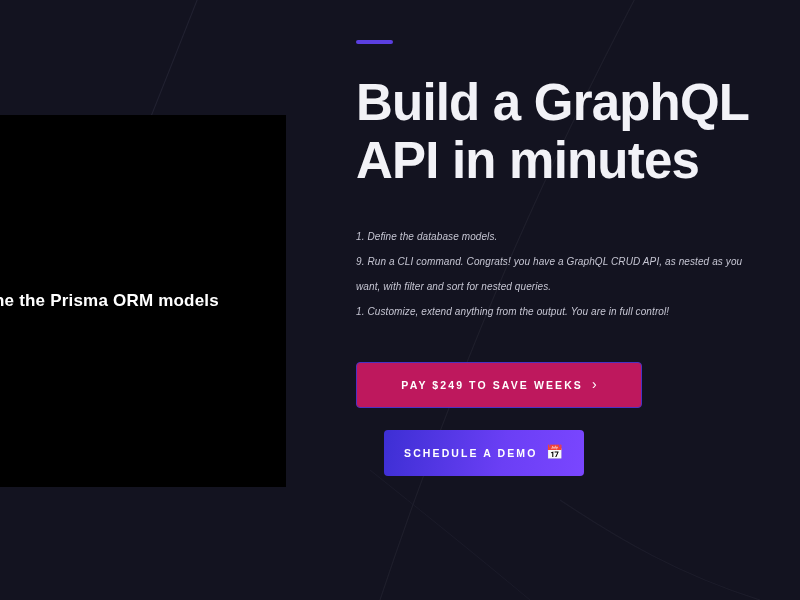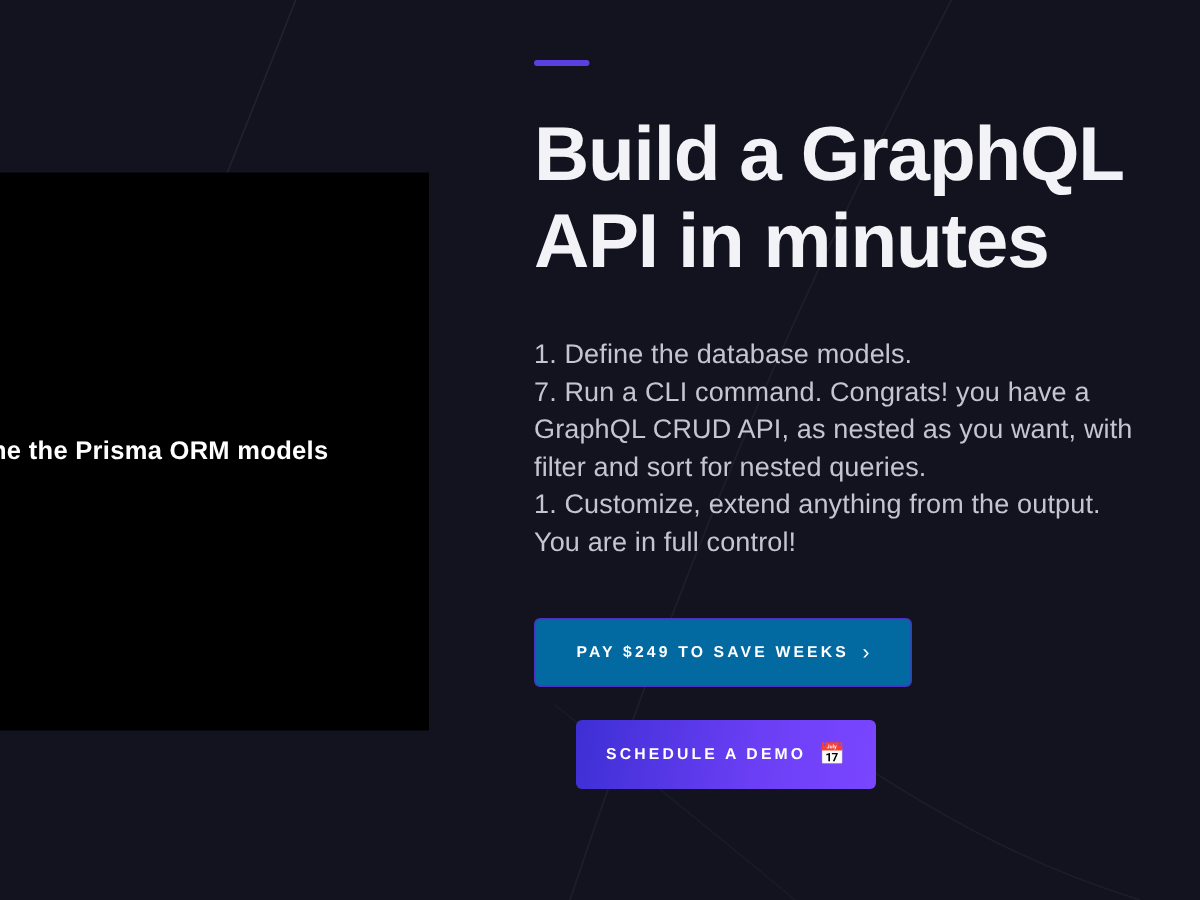--- a/index.html
+++ b/index.html
@@ -83,42 +83,43 @@
     white-space: pre-line;
   }
 
   #body-list {
     margin: 0 0 38px 0;
     padding: 0;
     list-style: none;
   }
   #body-list li {
     color: #c5c5d2;
-    font-size: 18px;
+    font-size: 10px;
     line-height: 25px;
     letter-spacing: 0.1px;
+    font-style: italic;
   }
 
   
   .btn {
     display: inline-flex;
     align-items: center;
     justify-content: center;
     gap: 9px;
     box-sizing: border-box;
     cursor: pointer;
     user-select: none;
   }
 
   #btn-pay {
-    width: 252px;
+    width: 286px;
     height: 46px;
     border: 1px solid #4b32c3;
     border-radius: 4px;
-    background: #0369a1;
+    background: #be185d;
     color: #ffffff;
     font-size: 10.5px;
     font-weight: bold;
     letter-spacing: 2.1px;
     margin-bottom: 22px;
   }
   #btn-pay .chev {
     display: inline-block;
     line-height: 1;
     font-size: 14px;
@@ -164,21 +165,21 @@
 
   <div id="content">
 
     <div id="accent-bar"></div>
 
     <h1 id="headline">Build a GraphQL
 API in minutes</h1>
 
     <ul id="body-list">
       <li>1. Define the database models.</li>
-      <li>7. Run a CLI command. Congrats! you have a GraphQL CRUD API, as nested as you want, with filter and sort for nested queries.</li>
+      <li>9. Run a CLI command. Congrats! you have a GraphQL CRUD API, as nested as you want, with filter and sort for nested queries.</li>
       <li>1. Customize, extend anything from the output. You are in full control!</li>
     </ul>
 
     <div id="btn-pay" class="btn">
       <span>PAY $249 TO SAVE WEEKS</span>
       <span class="chev">›</span>
     </div>
 
     <br>
 

